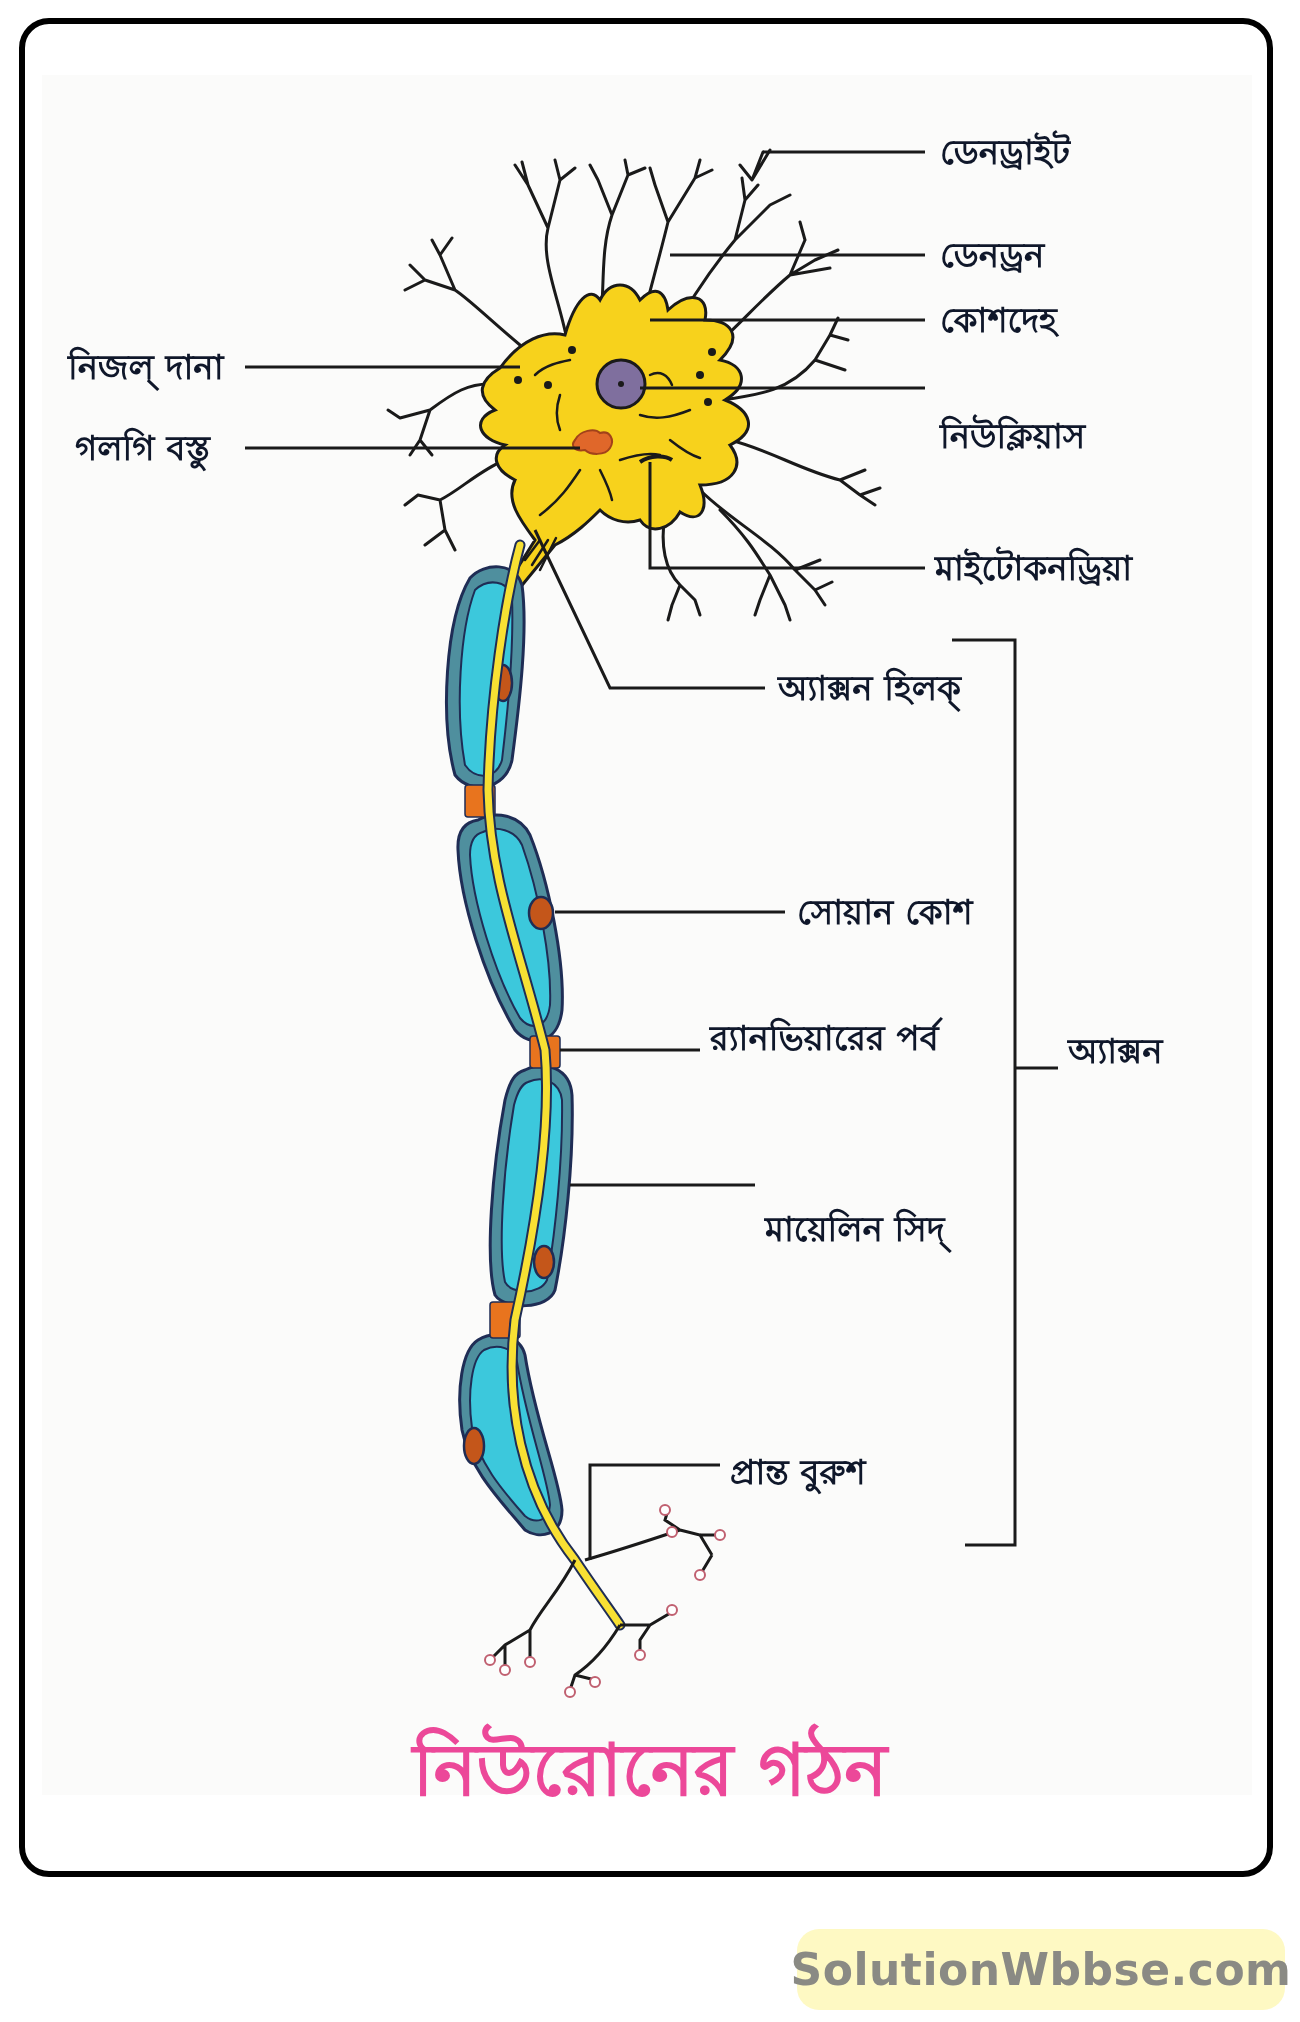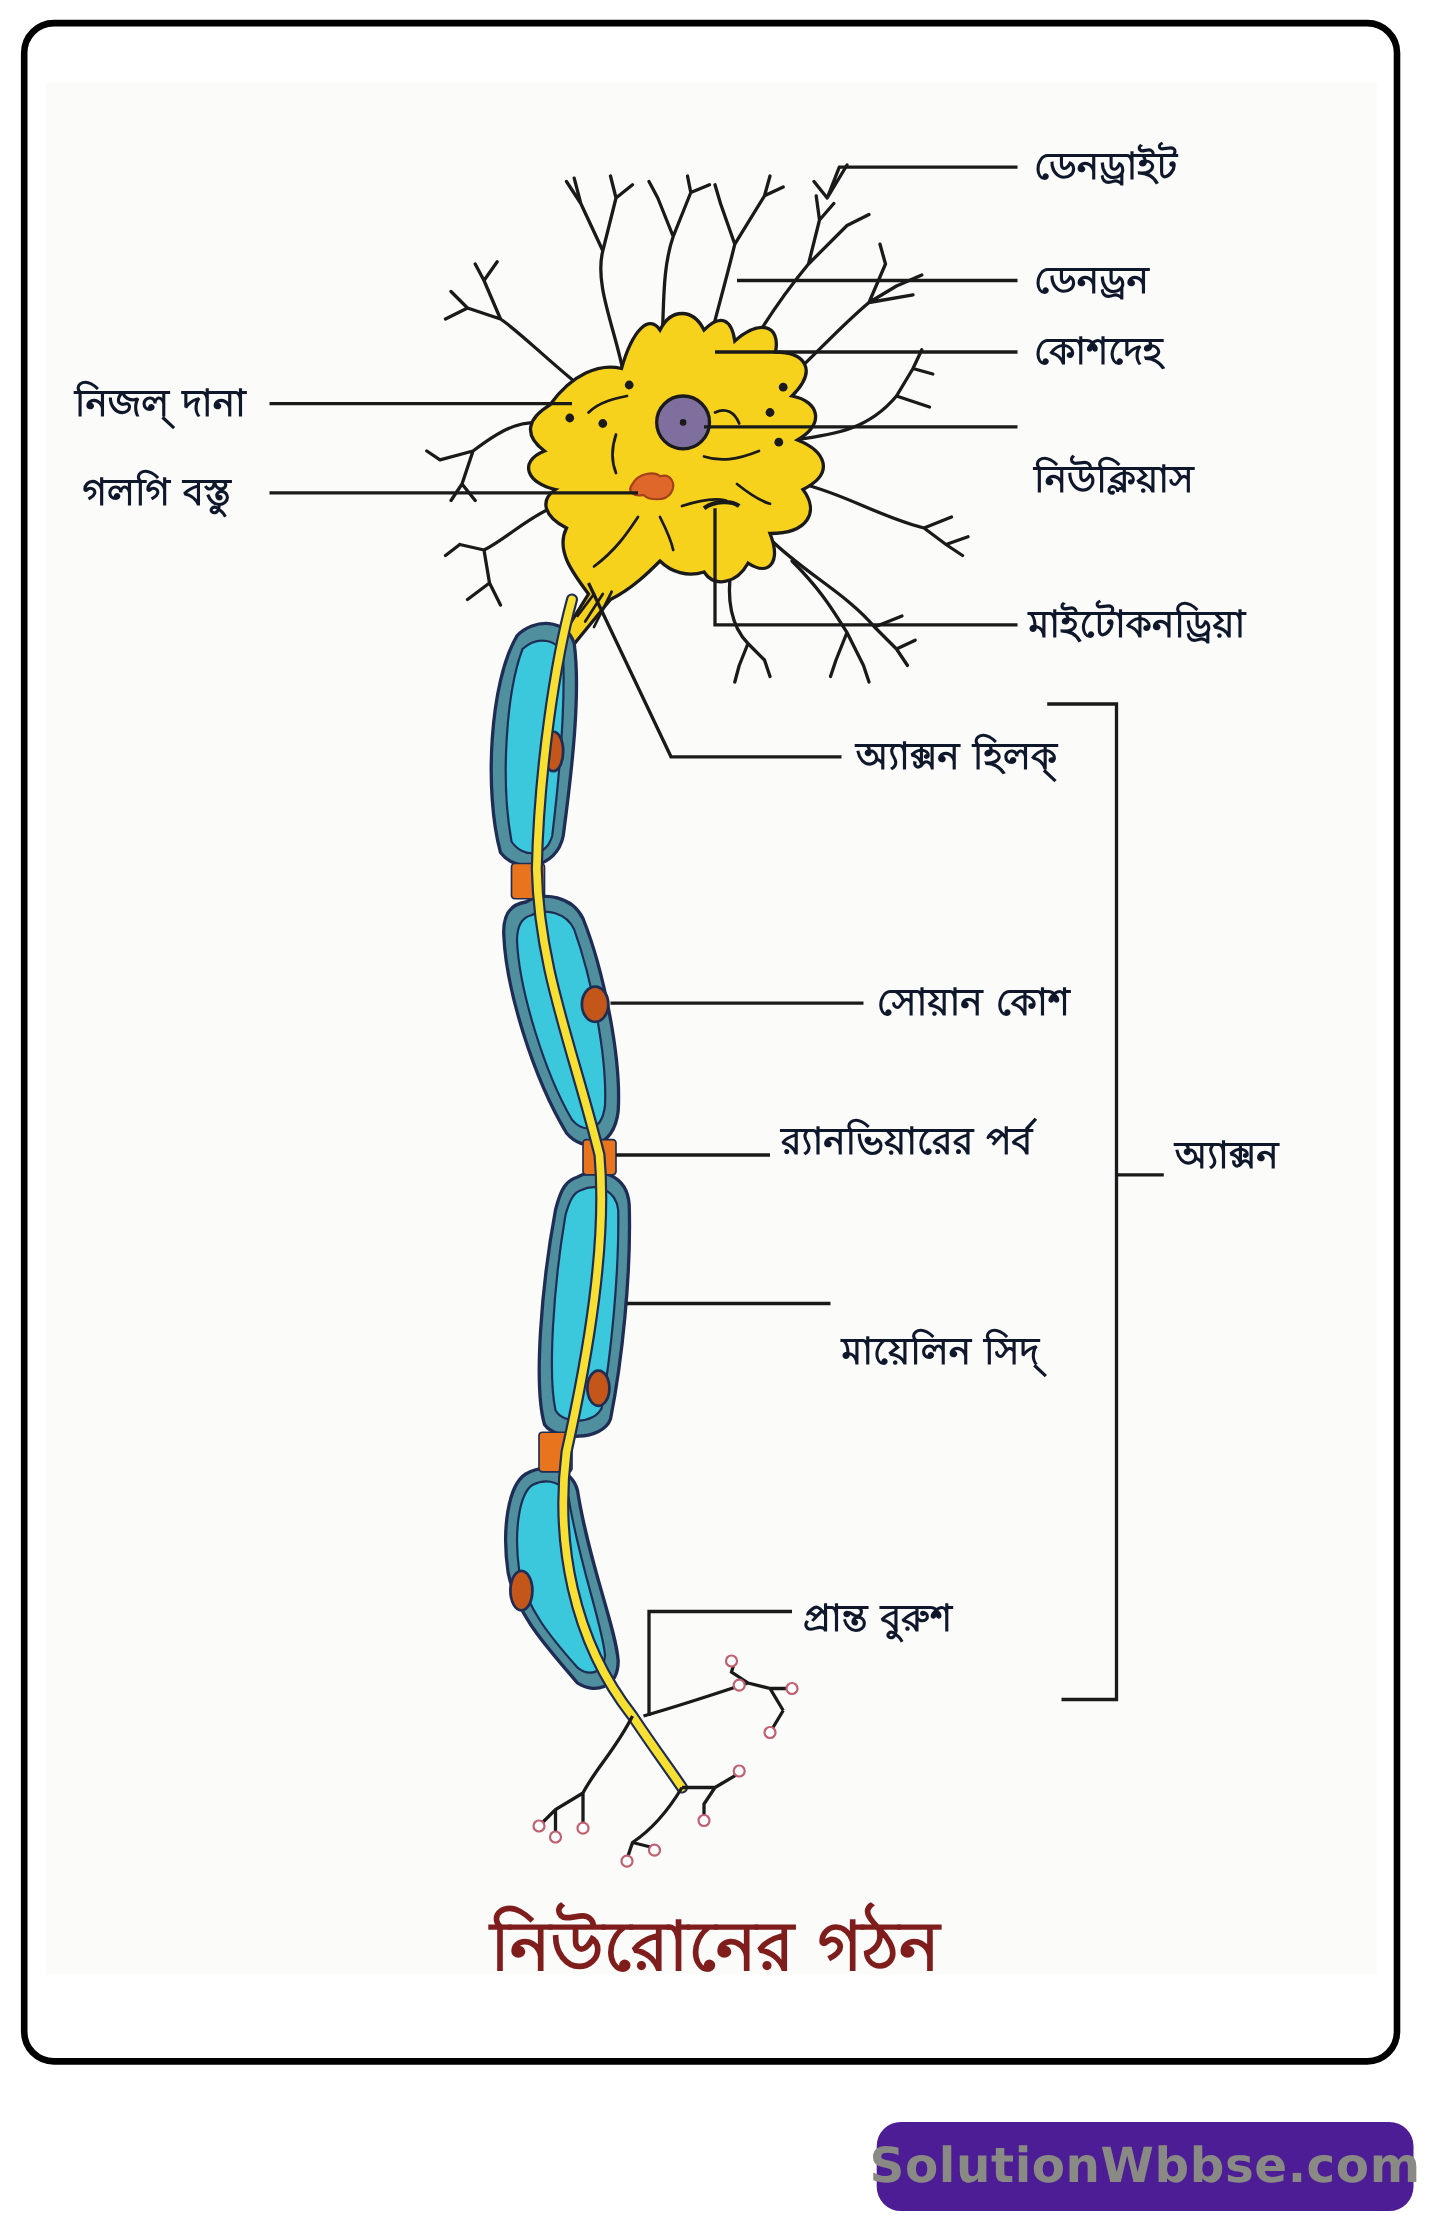--- a/index.html
+++ b/index.html
@@ -6,23 +6,23 @@
   body { width: 1300px; height: 2022px; position: relative; overflow: hidden;
          font-family: "DejaVu Sans", "Liberation Sans", sans-serif; }
   .frame { position: absolute; left: 19px; top: 18px; width: 1242px; height: 1847px;
            border: 6px solid #000; border-radius: 30px; background: #fff; }
   .scan { position: absolute; left: 42px; top: 75px; width: 1210px; height: 1720px;
           background: #fbfbfa; }
   svg.diagram { position: absolute; left: 0; top: 0; width: 1300px; height: 2022px; }
   .lbl { position: absolute; font-size: 34px; line-height: 40px; color: #0f172a;
          white-space: nowrap; transform: translateY(-50%); font-weight: 600; }
   .title { position: absolute; left: 0; width: 1300px; top: 1730px; text-align: center;
-           font-size: 62px; font-weight: 700; color: #7f1d1d; line-height: 80px; }
+           font-size: 72px; font-weight: 700; color: #ec4899; line-height: 80px; }
   .wm { position: absolute; left: 797px; top: 1929px; width: 488px; height: 81px;
-        background: #4c1d95; border-radius: 22px; display: flex; align-items: center;
+        background: #fef9c3; border-radius: 22px; display: flex; align-items: center;
         justify-content: center; }
   .wm span { font-family: "DejaVu Sans", sans-serif; font-weight: 700; font-size: 44px;
              color: #8a8a84; letter-spacing: 0.5px; }
 </style>
 </head>
 <body>
 
 <div class="frame"></div>
 <div class="scan"></div>
 

